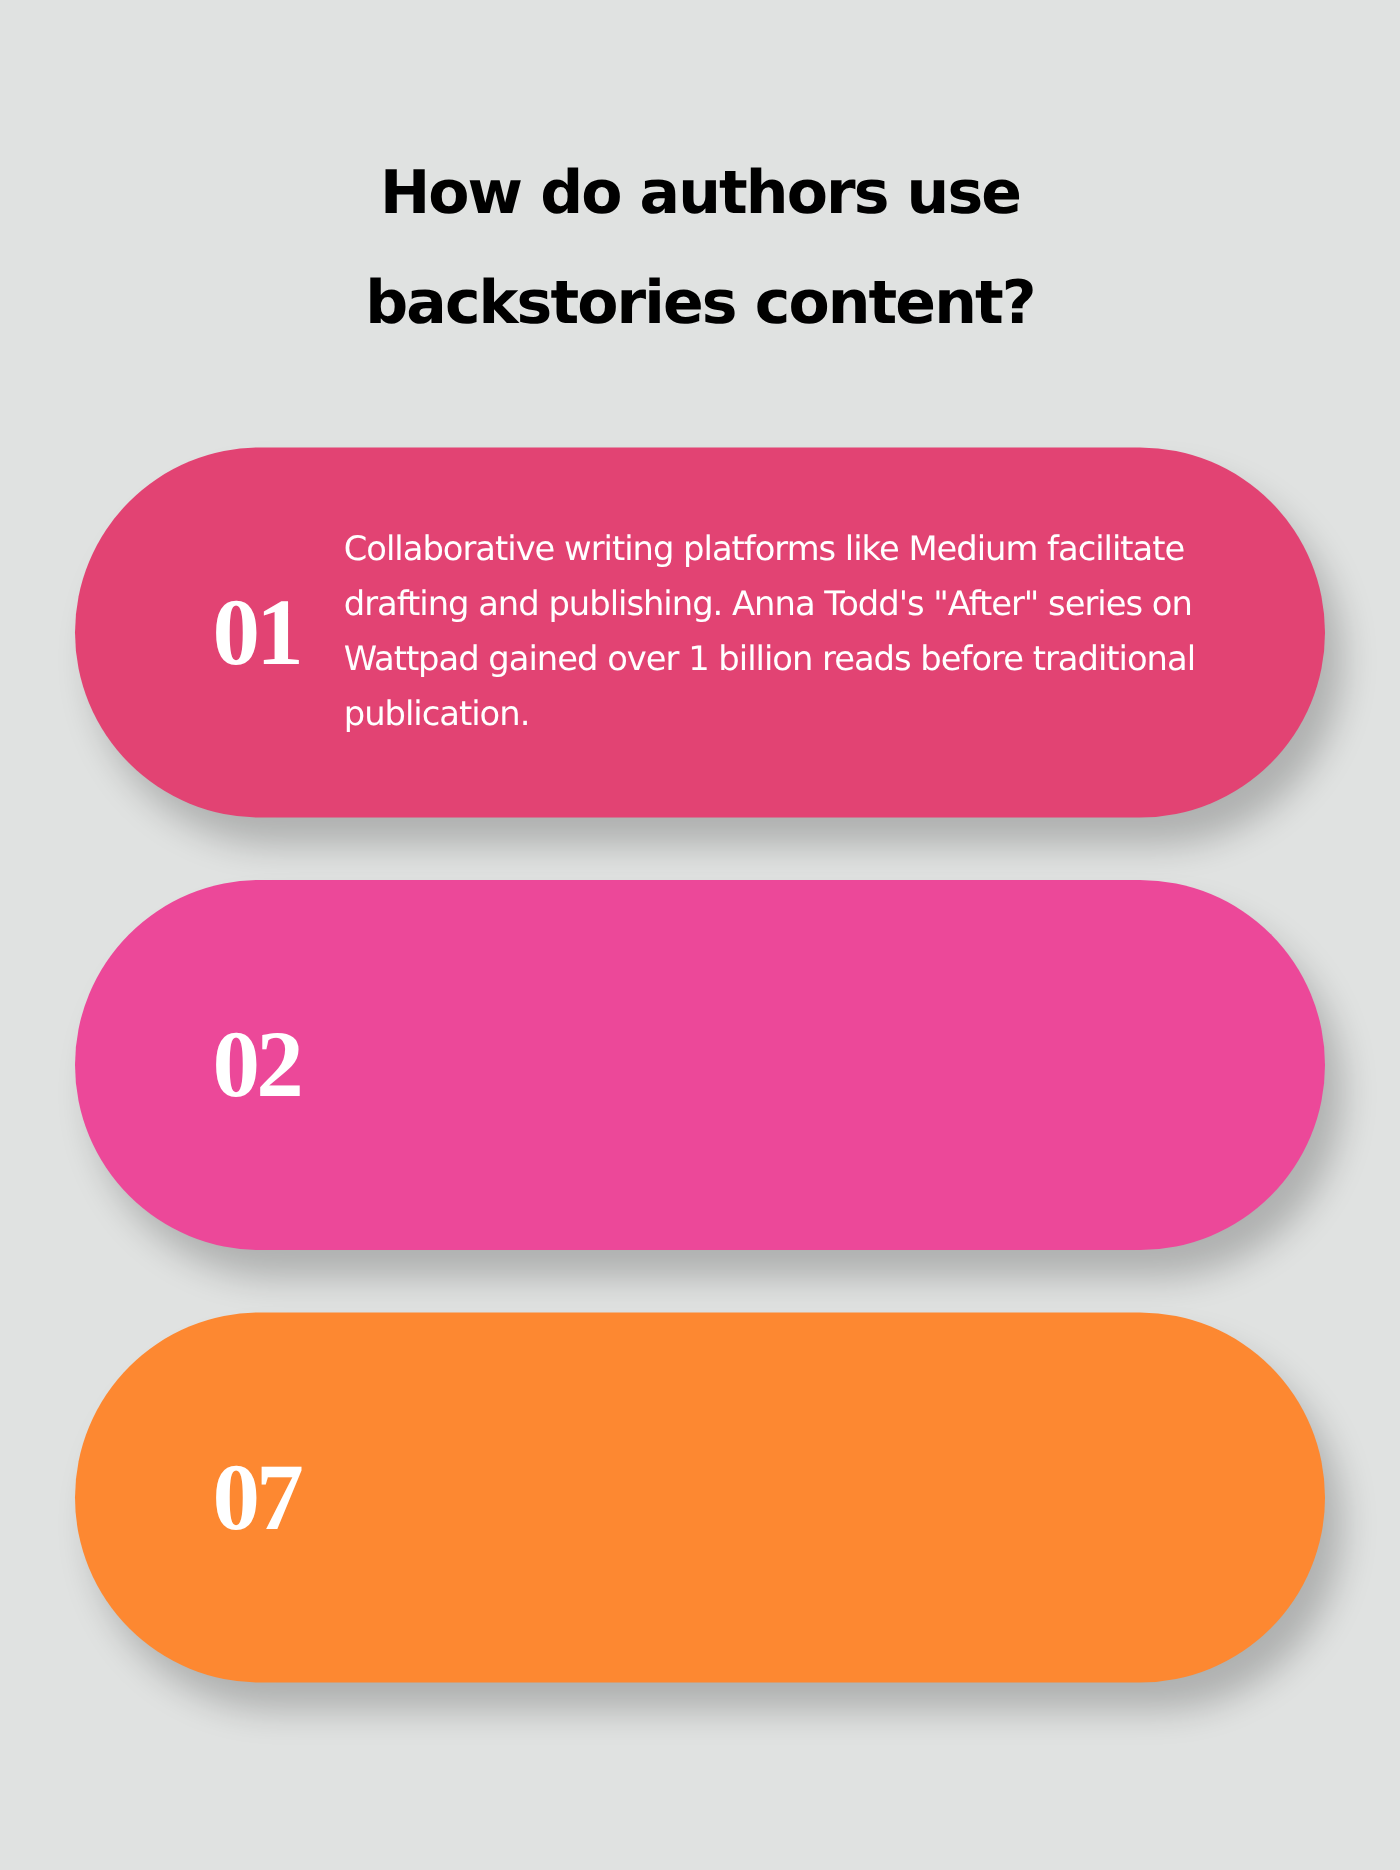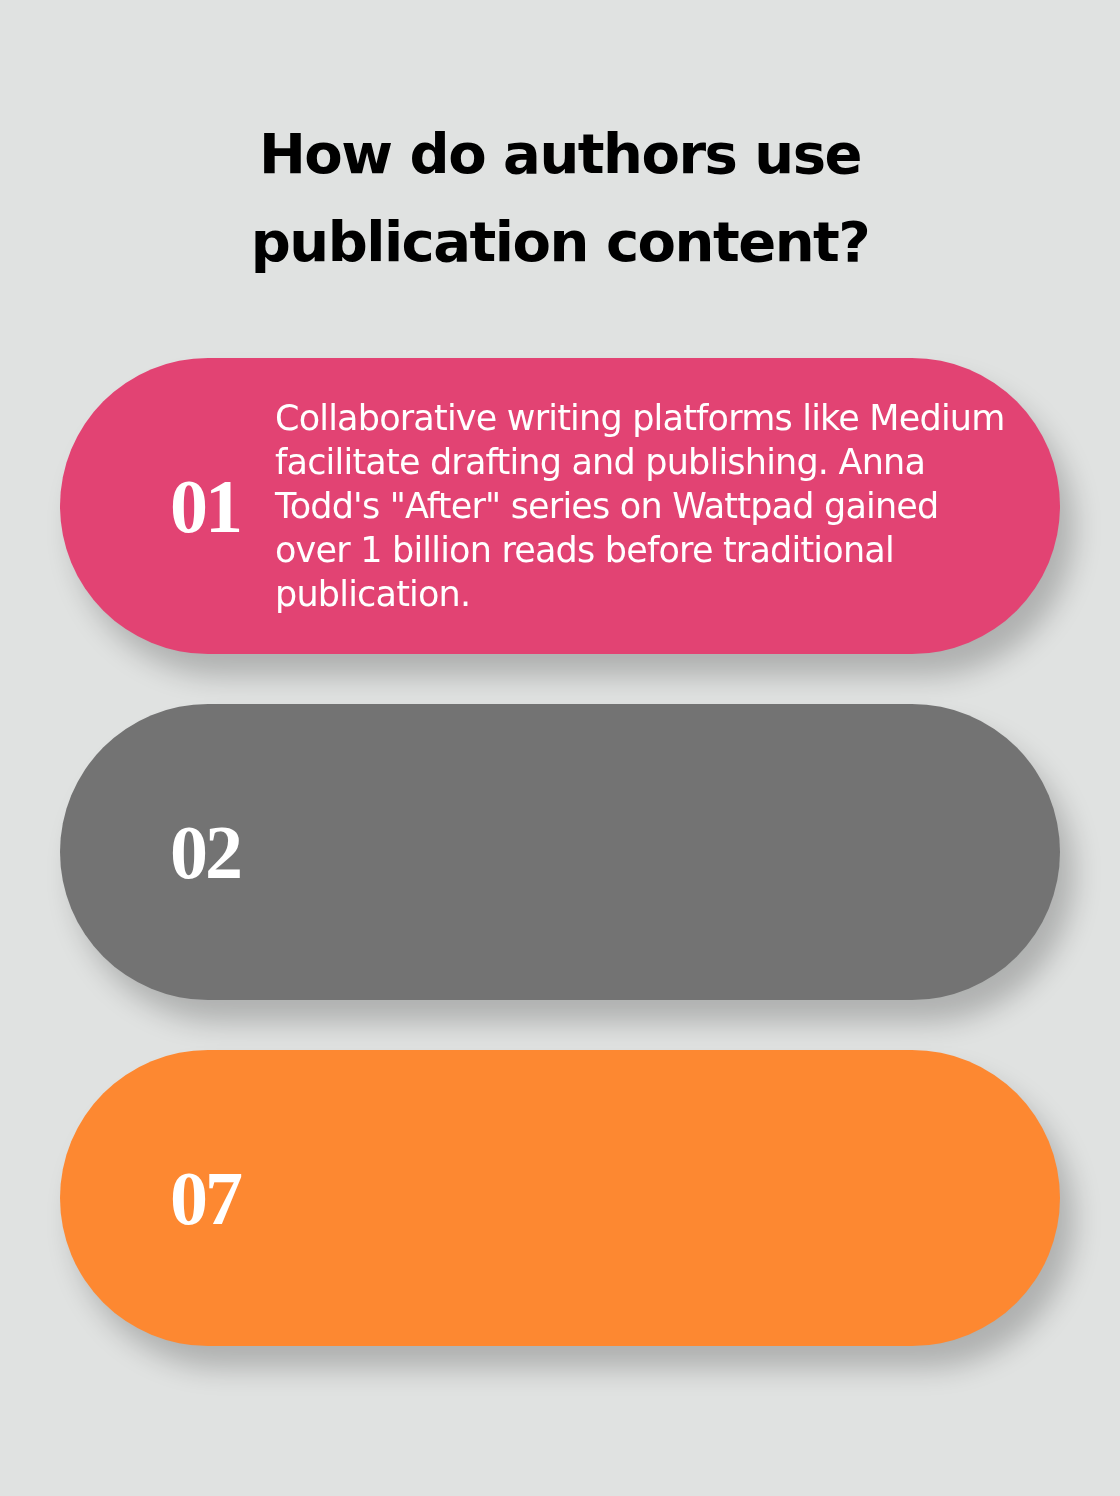--- a/index.html
+++ b/index.html
@@ -15,21 +15,21 @@
     }
     .title {
       position: absolute;
       top: 110px;
       left: 0;
       width: 1120px;
       text-align: center;
       color: #000000;
       font-family: "DejaVu Sans", sans-serif;
       font-weight: bold;
-      font-size: 56px;
+      font-size: 48px;
       line-height: 88px;
       letter-spacing: -1.5px;
     }
     .title span { display: block; }
     .card {
       position: absolute;
       left: 60px;
       width: 1000px;
       height: 296px;
       border-radius: 148px;
@@ -52,40 +52,40 @@
     .card-text {
       position: absolute;
       left: 215px;
       top: 0;
       height: 296px;
       width: 740px;
       display: flex;
       align-items: center;
       color: #ffffff;
       font-family: "DejaVu Sans", sans-serif;
-      font-size: 35px;
+      font-size: 27px;
       line-height: 44px;
       letter-spacing: -0.8px;
     }
     .card-text p { width: 100%; }
   </style>
 </head>
 <body style="background: rgb(224, 226, 225);">
 
 <h1 class="title">
   <span>How do authors use</span>
-  <span>publication content?</span>
+  <span>backstories content?</span>
 </h1>
 
 <div class="card" style="top: 358px; background: rgb(226, 67, 115);">
   <div class="card-number">01</div>
   <div class="card-text">
     <p>Collaborative writing platforms like Medium facilitate drafting and publishing. Anna Todd's "After" series on Wattpad gained over 1 billion reads before traditional publication.</p>
   </div>
 </div>
 
-<div class="card" style="top: 704px; background: #737373;">
+<div class="card" style="top: 704px; background: #ec4899;">
   <div class="card-number">02</div>
 </div>
 
 <div class="card" style="top: 1050px; background: rgb(253, 136, 49);">
   <div class="card-number">07</div>
 </div>
 
 </body></html>

